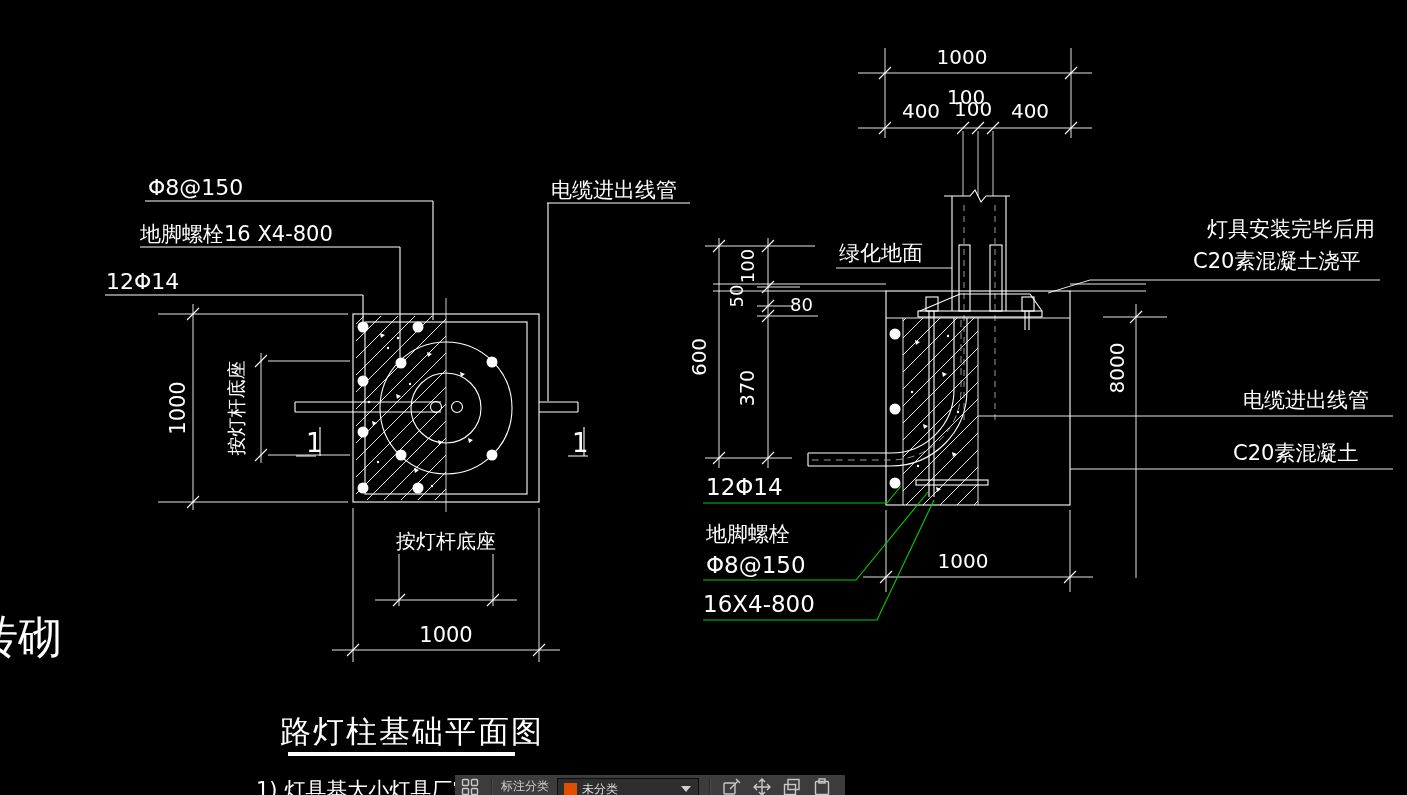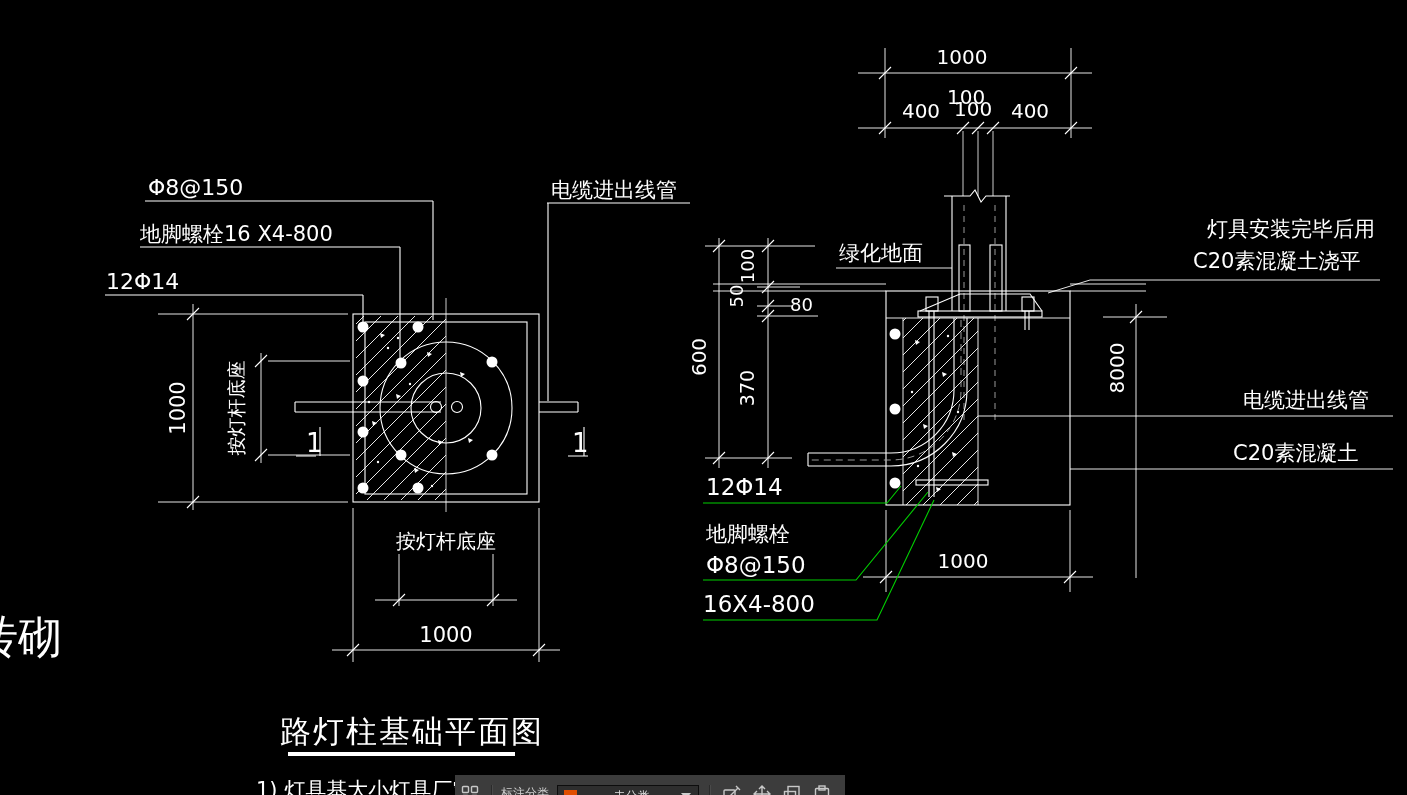--- a/index.html
+++ b/index.html
@@ -4,21 +4,21 @@
 <style>
   html,body{margin:0;padding:0;background:#000;}
   .stage{position:relative;width:1407px;height:795px;background:#000;overflow:hidden;
          font-family:"DejaVu Sans",sans-serif;}
   svg text{fill:#ffffff;font-family:"DejaVu Sans",sans-serif;}
   .frag{position:absolute;color:#fff;white-space:nowrap;z-index:1;}
   .frag-left{left:-26px;top:608px;font-size:44px;}
   .frag-note{left:256px;top:777px;height:18px;overflow:hidden;font-size:21px;line-height:27px;}
   
   .toolbar{position:absolute;left:455px;top:775px;width:390px;height:20px;background:#3c3c3c;
-           z-index:2;display:flex;align-items:flex-start;padding-top:10px;box-sizing:border-box;overflow:hidden;text-align:center;}
+           z-index:2;display:flex;align-items:flex-start;padding-top:3px;box-sizing:border-box;overflow:hidden;}
   .tb-sep{width:1px;height:26px;background:#2a2a2a;border-right:1px solid #4a4a4a;margin:0 6px;}
   .tb-label{color:#cfcfcf;font-size:12px;line-height:14px;margin:1px 4px 0 2px;white-space:nowrap;}
   .tb-icon{margin:0 6px;display:block;}
   .dropdown{display:flex;align-items:center;background:#2e2e2e;border:1px solid #0d0d0d;
             height:22px;width:142px;margin:0 4px;box-sizing:border-box;}
   .swatch{width:13px;height:12px;background:#e04e00;margin:0 5px 0 6px;flex:none;}
   .dd-text{color:#dedede;font-size:12px;flex:1;white-space:nowrap;}
   .dd-arrow{width:0;height:0;border-left:5px solid transparent;border-right:5px solid transparent;
             border-top:6px solid #cfcfcf;margin-right:7px;flex:none;}
 </style>

